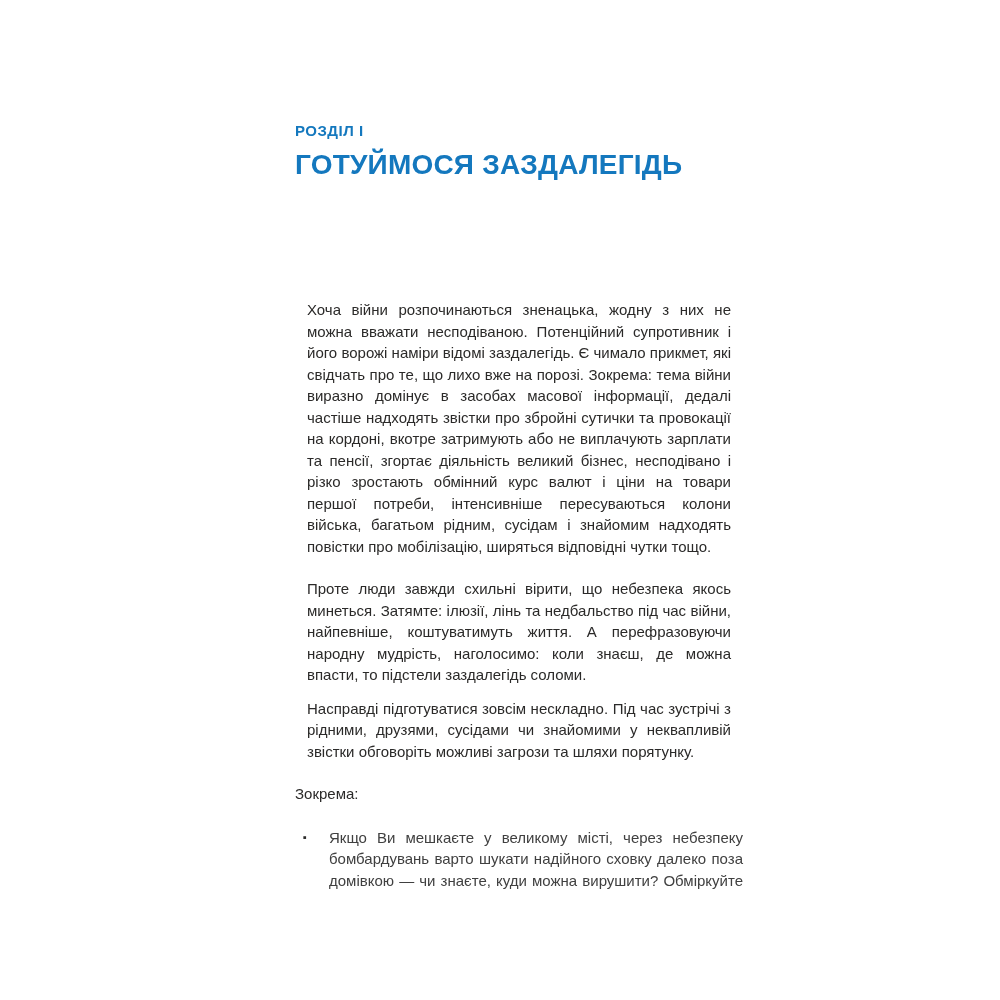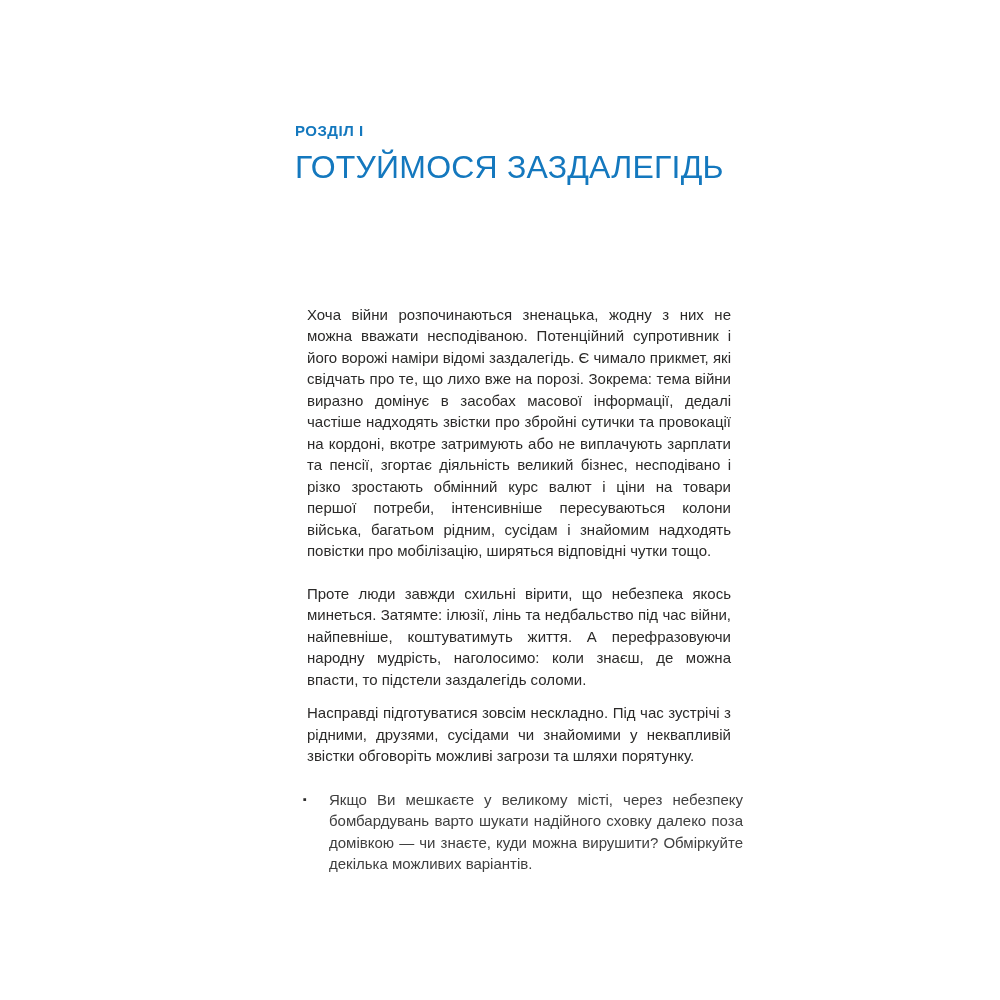--- a/index.html
+++ b/index.html
@@ -24,22 +24,22 @@
   }
   .chapter-label {
     color: #1478be;
     font-size: 15px;
     font-weight: bold;
     letter-spacing: 0.5px;
     margin: 0 0 10px 0;
   }
   .page-title {
     color: #1478be;
-    font-size: 32px;
-    font-weight: normal;
+    font-size: 28px;
+    font-weight: bold;
     letter-spacing: 0.2px;
     margin: 0 0 0 0;
     line-height: 1.15;
   }
   .body-block {
     margin-top: 118px;
   }
   p.body-par {
     font-size: 15px;
     line-height: 21.5px;
@@ -90,20 +90,21 @@
     <h1 class="page-title">ГОТУЙМОСЯ ЗАЗДАЛЕГІДЬ</h1>
 
     <div class="body-block">
 
       <p class="body-par">Хоча війни розпочинаються зненацька, жодну з них не можна вважати несподіваною. Потенційний супротивник і його ворожі наміри відомі заздалегідь. Є чимало прикмет, які свідчать про те, що лихо вже на порозі. Зокрема: тема війни виразно домінує в засобах масової інформації, дедалі частіше надходять звістки про збройні сутички та провокації на кордоні, вкотре затримують або не виплачують зарплати та пенсії, згортає діяльність великий бізнес, несподівано і різко зростають обмінний курс валют і ціни на товари першої потреби, інтенсивніше пересуваються колони війська, багатьом рідним, сусідам і знайомим надходять повістки про мобілізацію, ширяться відповідні чутки тощо.</p>
 
       <p class="body-par spaced">Проте люди завжди схильні вірити, що небезпека якось минеться. Затямте: ілюзії, лінь та недбальство під час війни, найпевніше, коштуватимуть життя. А перефразовуючи народну мудрість, наголосимо: коли знаєш, де можна впасти, то підстели заздалегідь соломи.</p>
 
       <p class="body-par">Насправді підготуватися зовсім нескладно. Під час зустрічі з рідними, друзями, сусідами чи знайомими у неквапливій звістки обговоріть можливі загрози та шляхи порятунку.</p>
 
+      <p class="lead-par">Зокрема:</p>
 
       <div class="bullet-list">
         <div class="bullet-item">
           <span class="bullet-marker">▪</span>
           <span class="bullet-text">Якщо Ви мешкаєте у великому місті, через небезпеку бомбардувань варто шукати надійного сховку далеко поза домівкою — чи знаєте, куди можна вирушити? Обміркуйте декілька можливих варіантів.</span>
         </div>
       </div>
 
     </div>
   </div>

